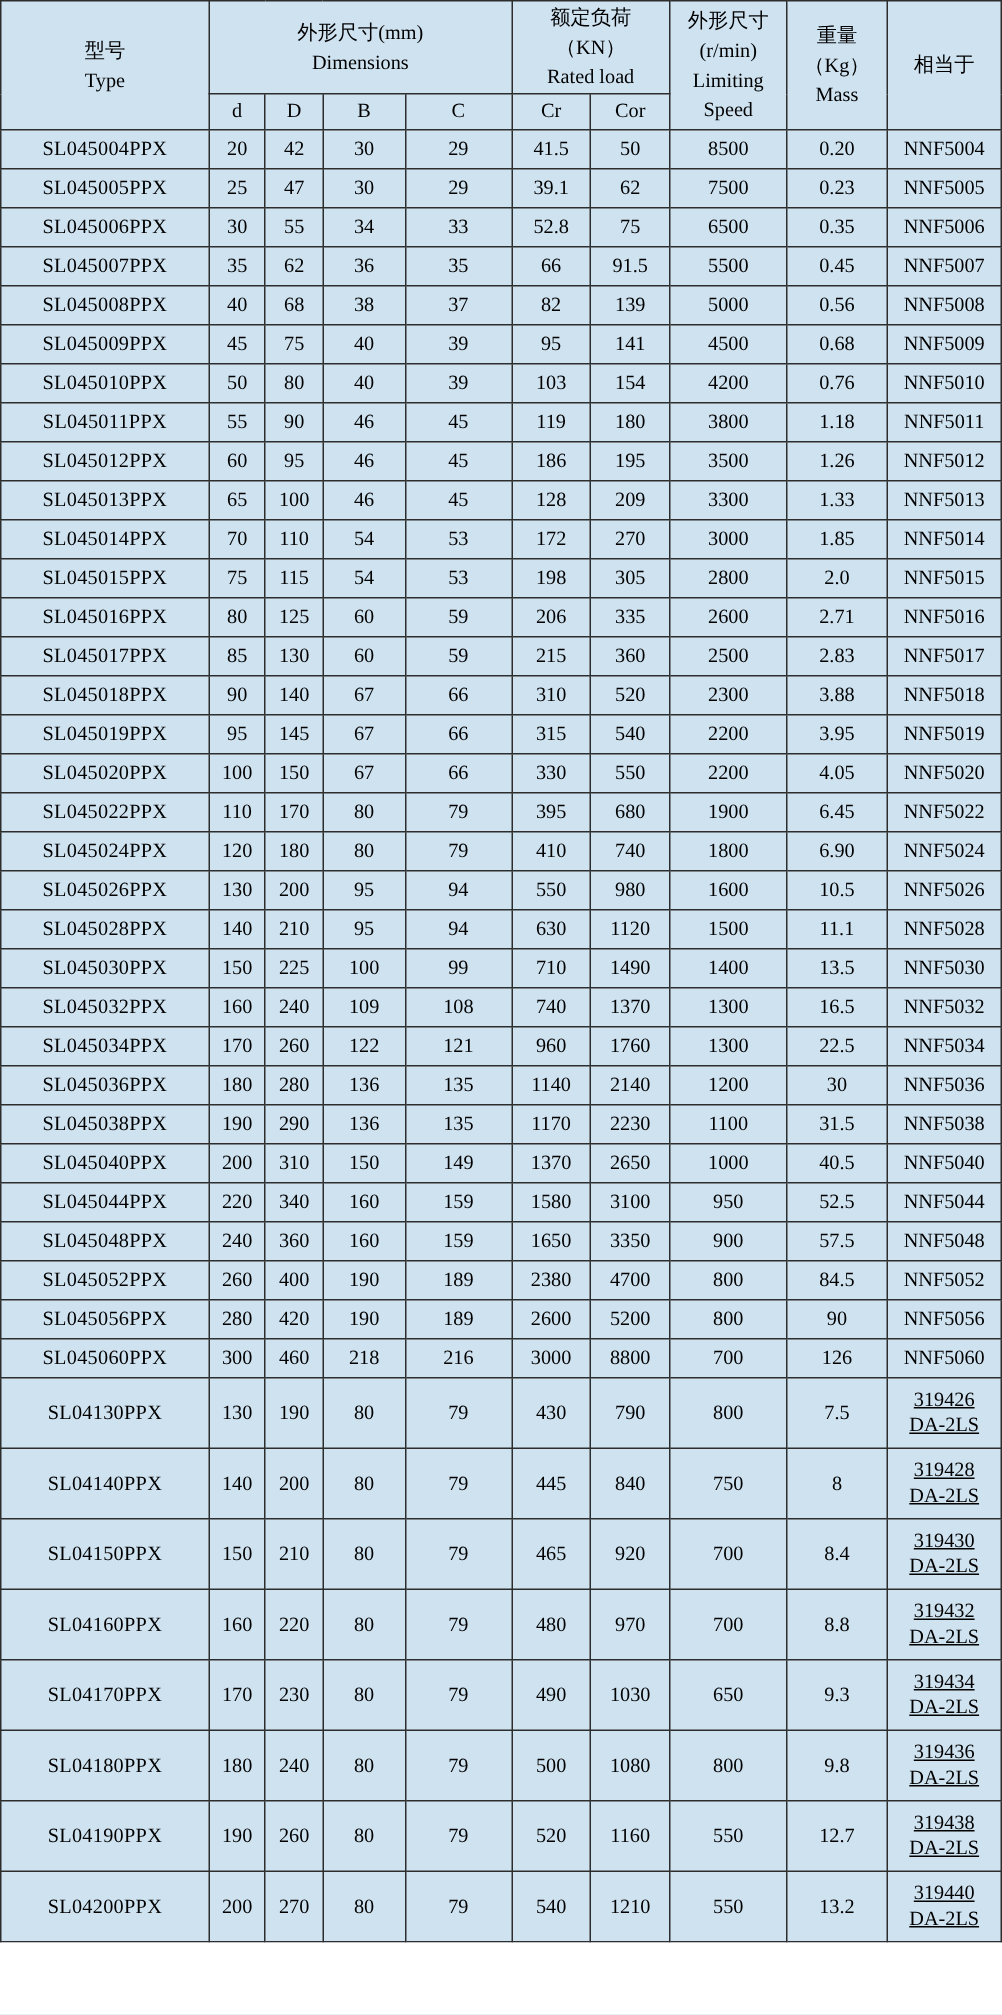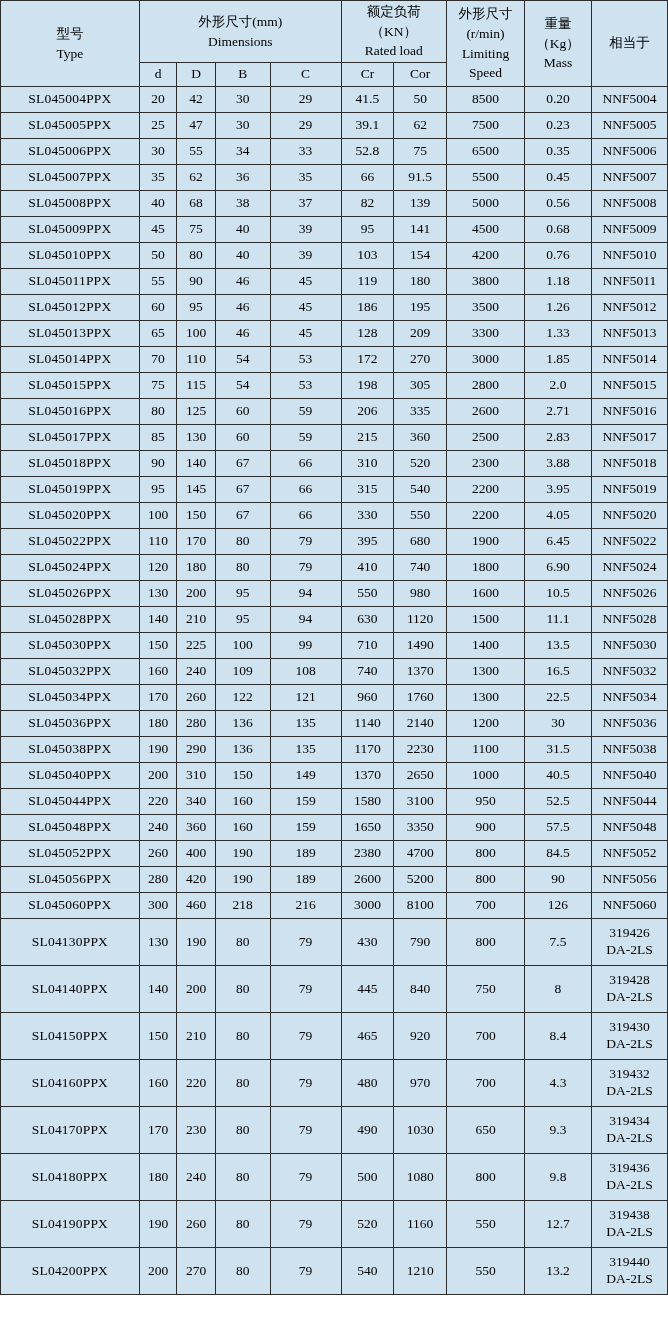--- a/index.html
+++ b/index.html
@@ -49,20 +49,21 @@
   .tall-row td {
     height: 47px;
     font-size: 13.5px;
   }
   .type-cell {
     letter-spacing: 0.2px;
   }
   .equiv-two {
     line-height: 1.35;
     font-size: 13px;
+    text-decoration: underline;
   }
   
   col.c-type   { width: 137px; }
   col.c-d      { width: 37px; }
   col.c-D      { width: 38px; }
   col.c-B      { width: 54px; }
   col.c-C      { width: 70px; }
   col.c-cr     { width: 52px; }
   col.c-cor    { width: 52px; }
   col.c-speed  { width: 77px; }
@@ -505,21 +506,21 @@
         <td>90</td>
         <td>NNF5056</td>
       </tr>
       <tr class="data-row">
         <td class="type-cell">SL045060PPX</td>
         <td>300</td>
         <td>460</td>
         <td>218</td>
         <td>216</td>
         <td>3000</td>
-        <td>8100</td>
+        <td>8800</td>
         <td>700</td>
         <td>126</td>
         <td>NNF5060</td>
       </tr>
       <tr class="tall-row">
         <td class="type-cell">SL04130PPX</td>
         <td>130</td>
         <td>190</td>
         <td>80</td>
         <td>79</td>
@@ -564,21 +565,21 @@
       </tr>
       <tr class="tall-row">
         <td class="type-cell">SL04160PPX</td>
         <td>160</td>
         <td>220</td>
         <td>80</td>
         <td>79</td>
         <td>480</td>
         <td>970</td>
         <td>700</td>
-        <td>4.3</td>
+        <td>8.8</td>
         <td class="equiv-two">
           <div>319432</div>
           <div>DA-2LS</div>
         </td>
       </tr>
       <tr class="tall-row">
         <td class="type-cell">SL04170PPX</td>
         <td>170</td>
         <td>230</td>
         <td>80</td>

